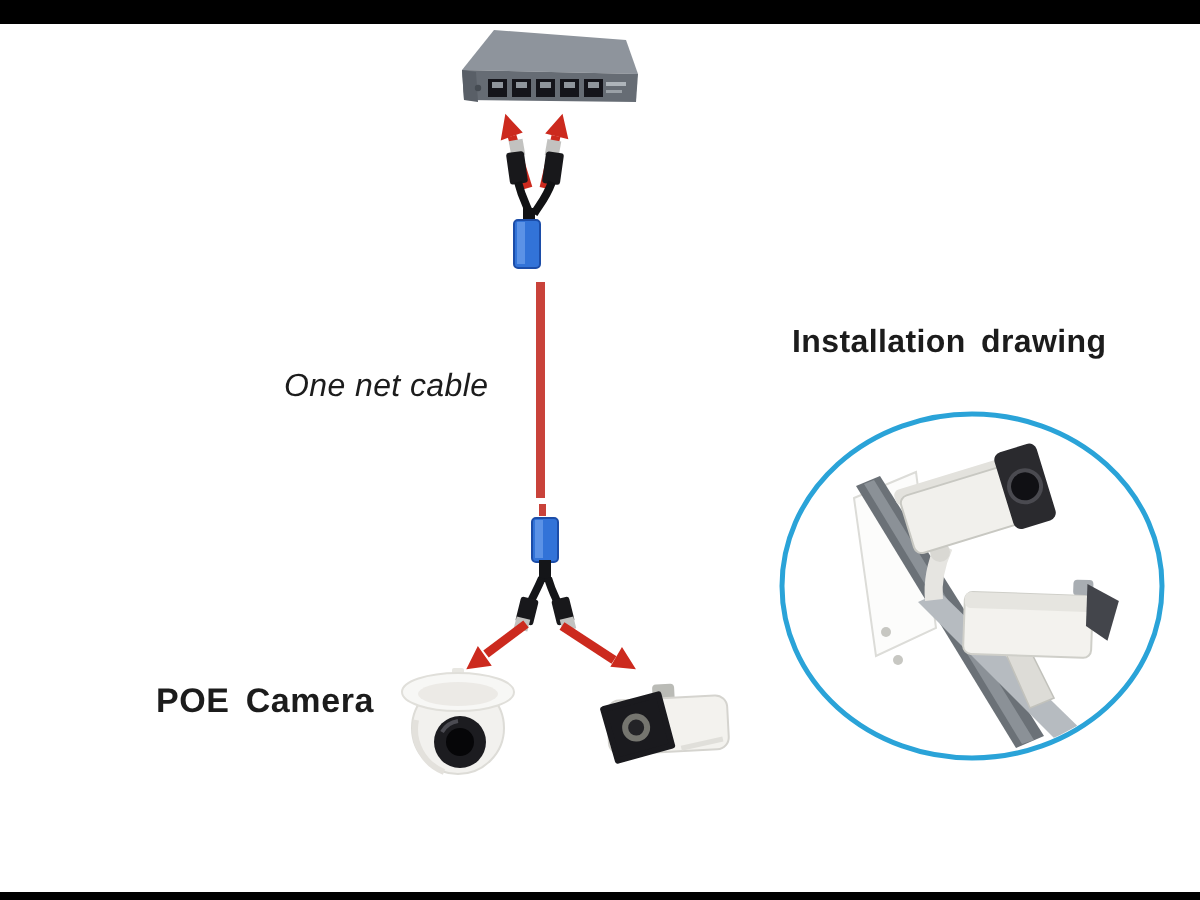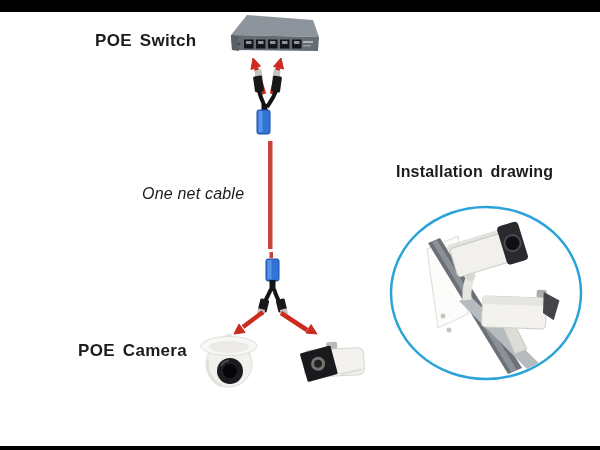--- a/index.html
+++ b/index.html
@@ -153,20 +153,19 @@
         <rect x="536" y="289" width="10" height="8" rx="2" fill="#a8adb2"></rect>
         <rect x="482" y="297" width="64" height="31" rx="4" fill="#f3f2ee" stroke="#cfcfc9" stroke-width="1"></rect>
         <rect x="482" y="297" width="64" height="8" rx="3" fill="#e6e5e0"></rect>
         <polygon points="543,291 559,299 554,319 543,312" fill="#43454b"></polygon>
       </g>
     </g>
 
     <ellipse cx="486" cy="293" rx="95" ry="86" fill="none" stroke-width="2.5" stroke="#2aa3d8"></ellipse>
   </svg>
 
-  <div class="label bold lbl-switch">POE Switch</div>
   <div class="label lbl-cable">One net cable</div>
   <div class="label bold lbl-install">Installation drawing</div>
   <div class="label bold lbl-camera">POE Camera</div>
 
   <div class="bar top"></div>
   <div class="bar bottom"></div>
 </div>
 
 </body></html>

